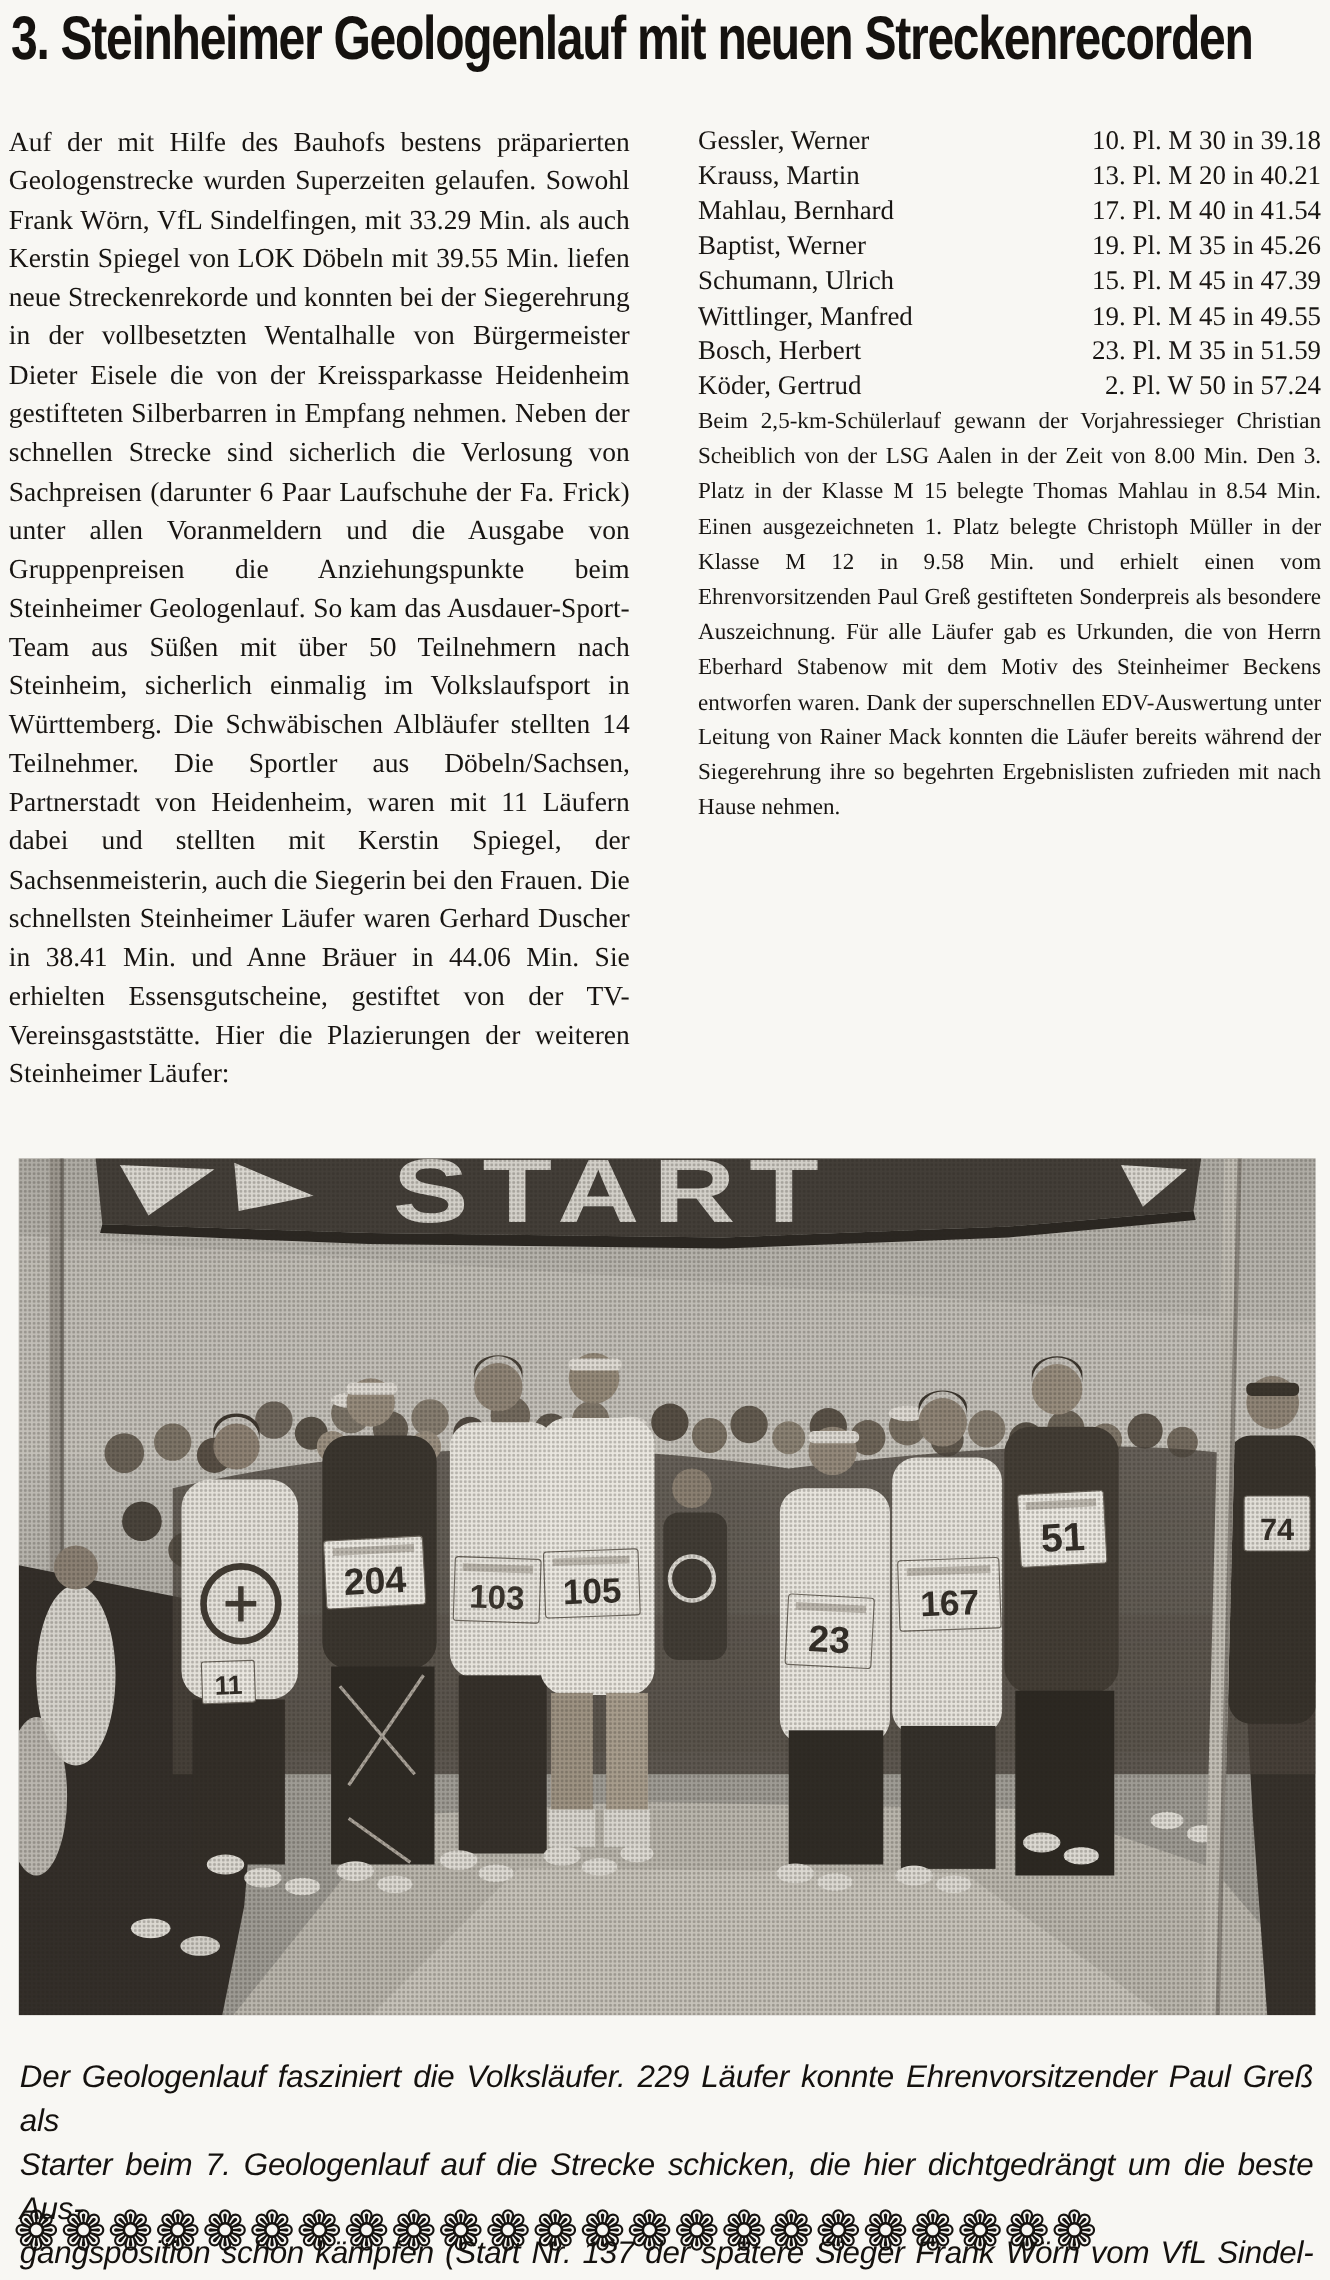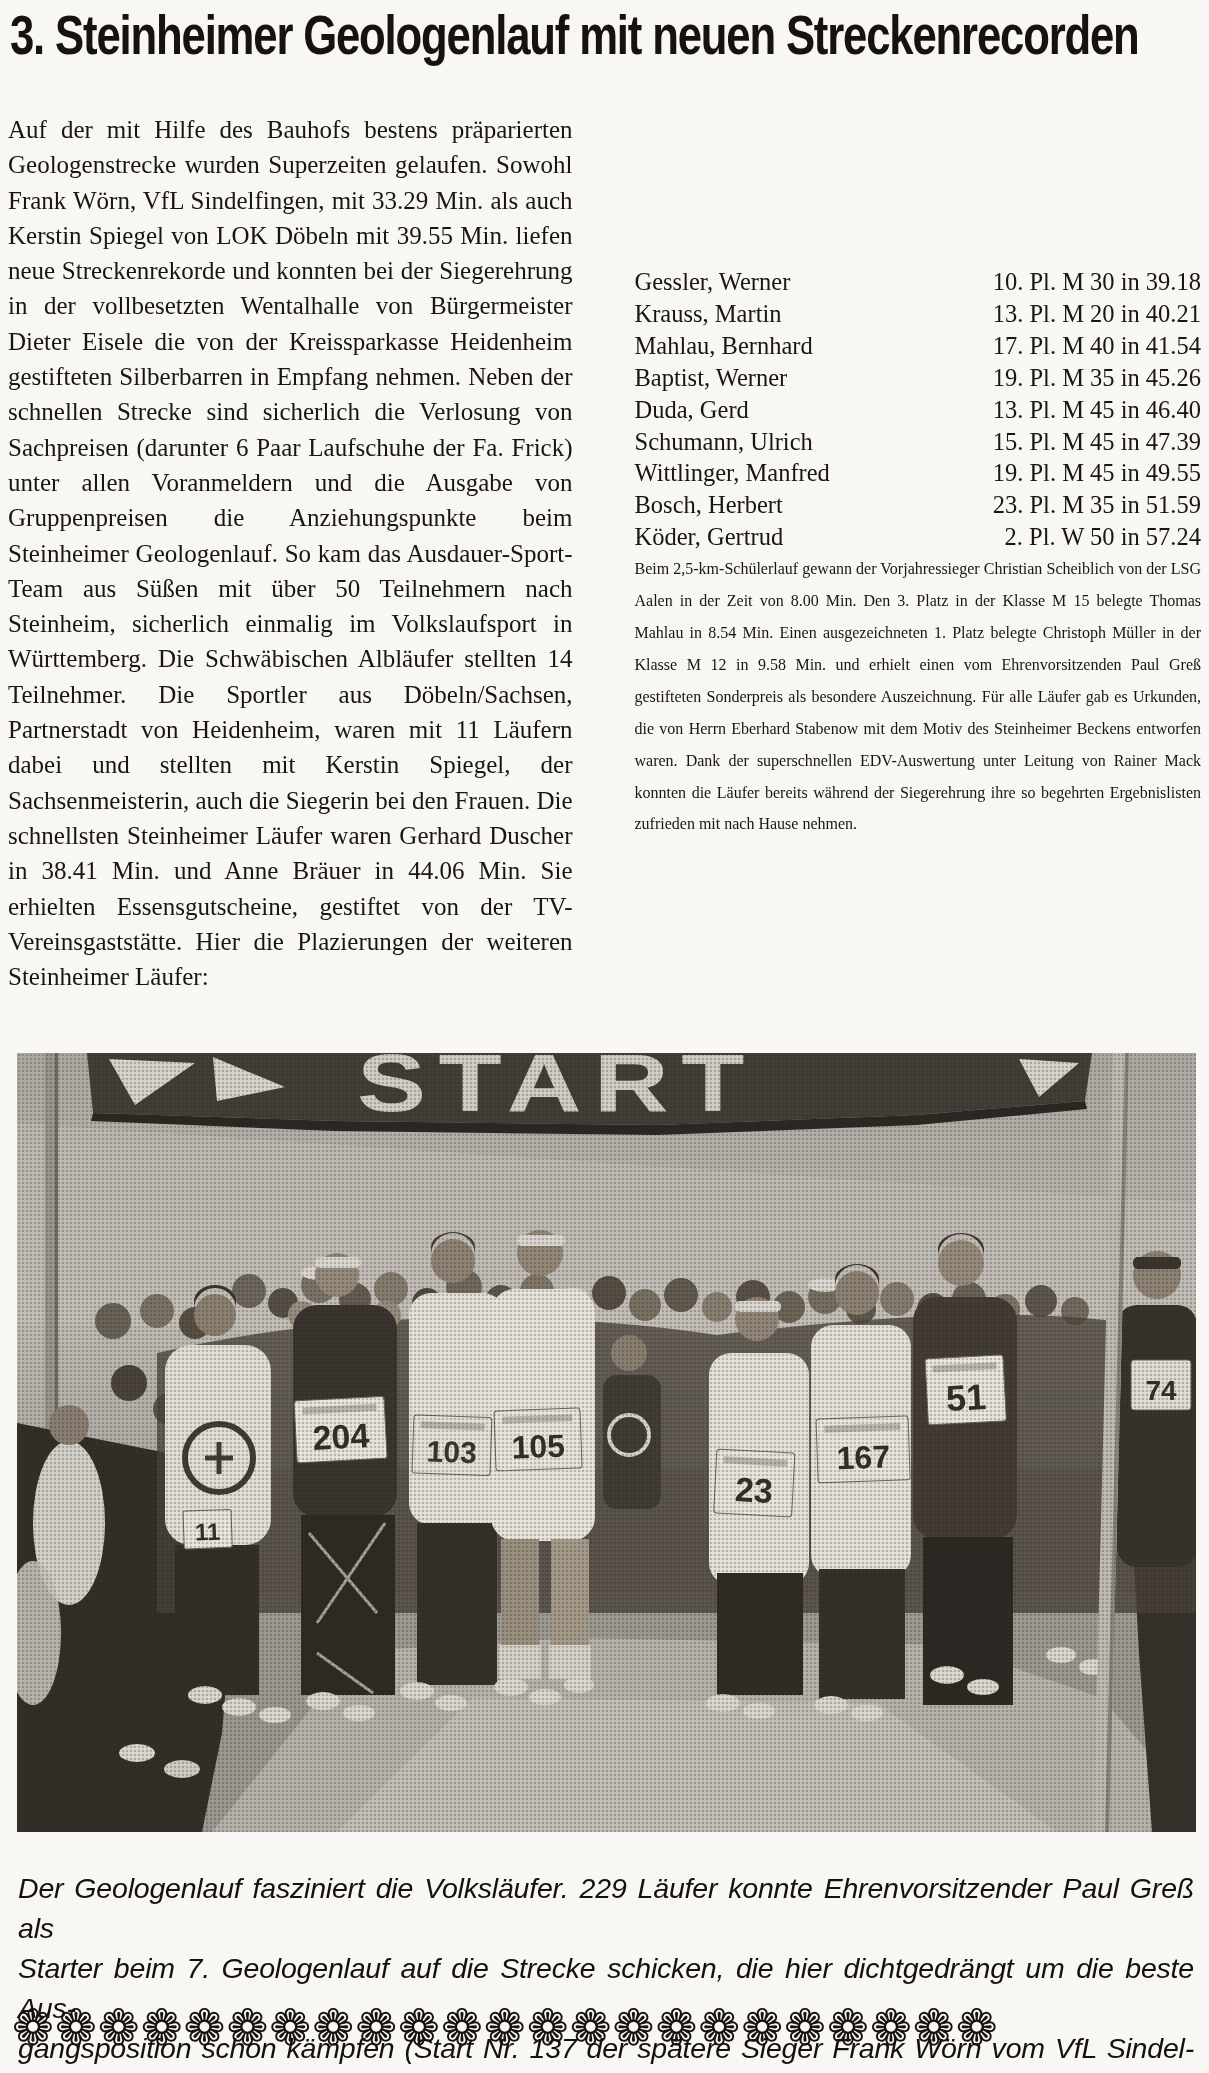--- a/index.html
+++ b/index.html
@@ -12,28 +12,28 @@
   .page{position:absolute;inset:0;}
   
   .headline{
     position:absolute;top:2px;left:10px;margin:0;
     font-family:"Liberation Sans", sans-serif;
     font-weight:700;font-size:56px;letter-spacing:-1.5px;white-space:nowrap;
     transform:scaleX(0.78);transform-origin:left center;
     color:#15120f;
   }
   
-  .columns{position:absolute;top:112px;left:8px;width:1193px;display:flex;align-items:center;}
+  .columns{position:absolute;top:112px;left:8px;width:1193px;display:flex;}
   .col-left{width:577px;margin-right:37px;}
   .col-right{width:579px;margin-left:25px;}
   .body-text{
     margin:0;text-align:justify;
     font-size:25px;line-height:35.3px;
   }
-  .col-right .body-text{font-size:16px;line-height:31.9px;}
+  .col-right .body-text{font-size:21px;line-height:31.9px;}
   .results{margin:0 0 0 0;}
   .result-row{
     display:flex;justify-content:space-between;
     font-size:24.5px;line-height:31.9px;white-space:nowrap;
   }
   .result-name{text-align:left;}
   .result-place{text-align:right;}
   
   .photo{
     position:absolute;top:1053px;left:17px;width:1179px;height:779px;
@@ -83,24 +83,20 @@
             <span class="result-name">Krauss, Martin</span>
             <span class="result-place">13. Pl. M 20 in 40.21</span>
           </div>
         <div class="result-row">
             <span class="result-name">Mahlau, Bernhard</span>
             <span class="result-place">17. Pl. M 40 in 41.54</span>
           </div>
         <div class="result-row">
             <span class="result-name">Baptist, Werner</span>
             <span class="result-place">19. Pl. M 35 in 45.26</span>
-          </div>
-        <div class="result-row">
-            <span class="result-name">Duda, Gerd</span>
-            <span class="result-place">13. Pl. M 45 in 46.40</span>
           </div>
         <div class="result-row">
             <span class="result-name">Schumann, Ulrich</span>
             <span class="result-place">15. Pl. M 45 in 47.39</span>
           </div>
         <div class="result-row">
             <span class="result-name">Wittlinger, Manfred</span>
             <span class="result-place">19. Pl. M 45 in 49.55</span>
           </div>
         <div class="result-row">

